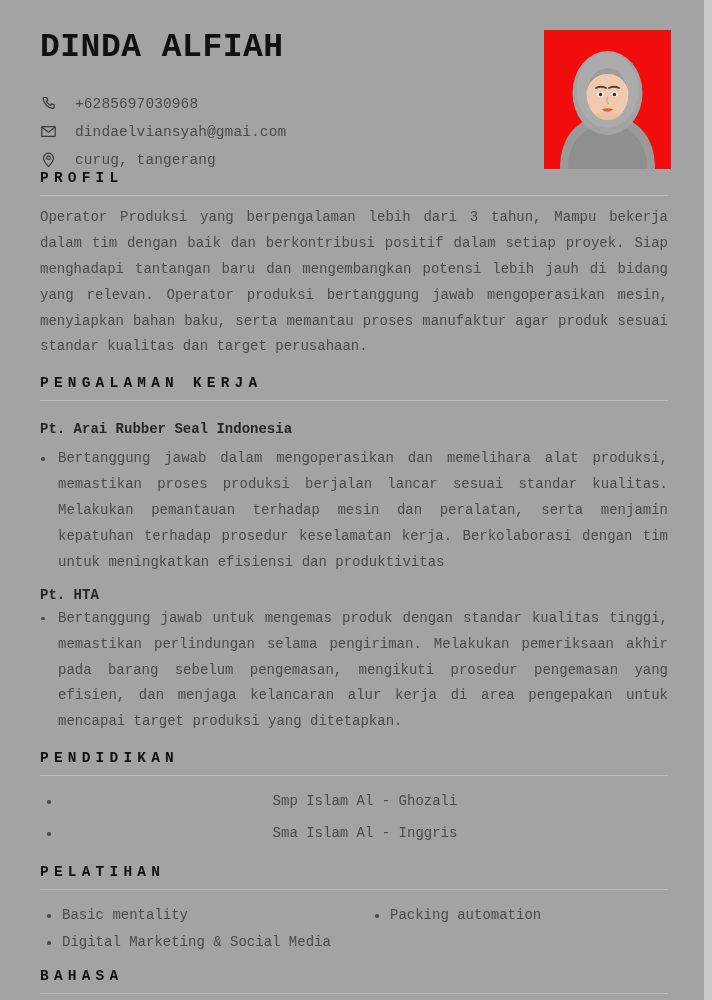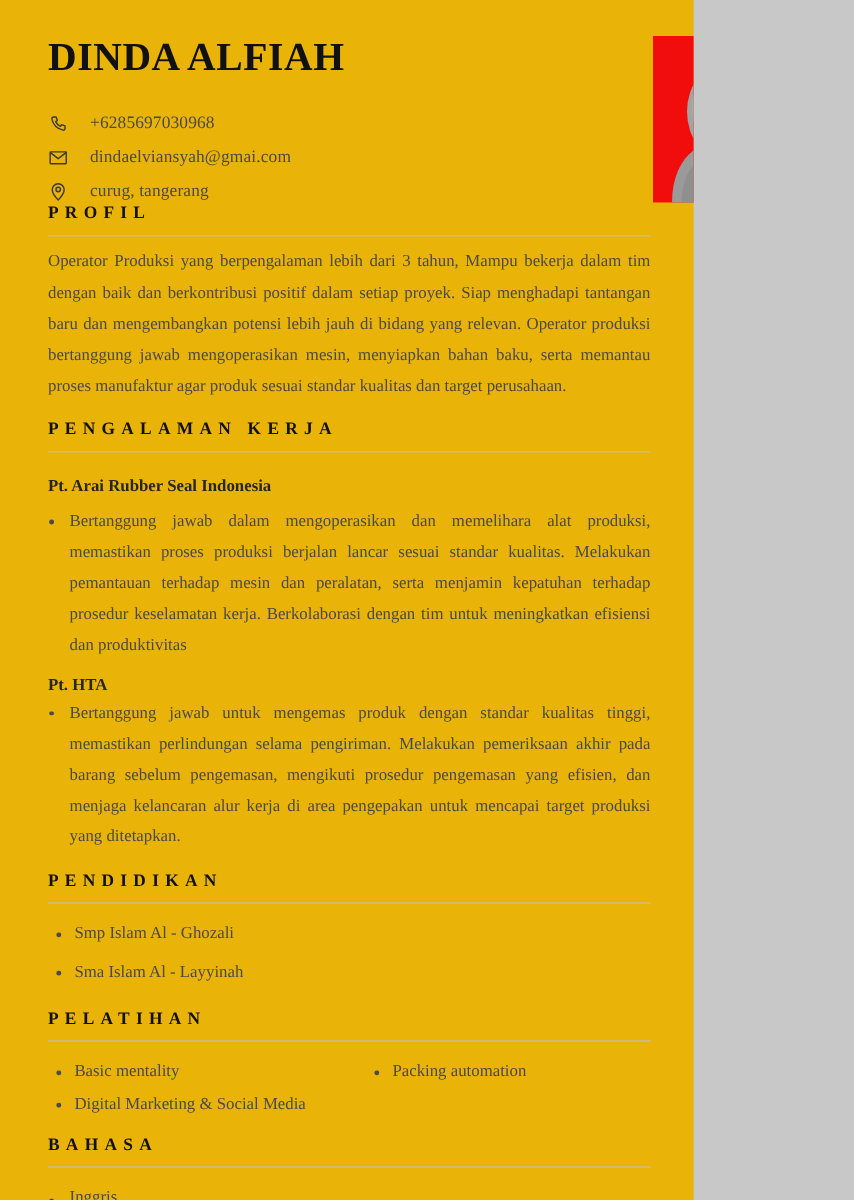--- a/index.html
+++ b/index.html
@@ -2,25 +2,25 @@
 <html><head>
 <meta charset="utf-8">
 <style>
   html, body {
     margin: 0;
     padding: 0;
     background: #c8c8c8;
   }
   .page {
     position: relative;
-    width: 578px;
+    width: 704px;
     height: 1000px;
-    background: #eab308;
+    background: #a3a3a3;
     overflow: hidden;
-    font-family: Liberation Serif, serif;
+    font-family: Liberation Mono, monospace;
     color: #3c3c3c;
     box-sizing: border-box;
   }
 
   
   .header {
     position: relative;
     padding: 30px 36px 0 40px;
     height: 170px;
     box-sizing: border-box;
@@ -135,21 +135,21 @@
     line-height: 1.6;
   }
 
   ul.bullets.indented {
     padding-left: 6px;
   }
   ul.bullets.indented > li {
     padding-left: 16px;
     margin-bottom: 11px;
     line-height: 1.5;
-    text-align: left;
+    text-align: center;
   }
   ul.bullets.indented > li::before {
     top: 9px;
   }
 
   .two-col {
     display: flex;
   }
   .two-col .col {
     width: 50%;
@@ -274,21 +274,21 @@
   </div>
 
   <div class="gap-md"></div>
 
   <div class="section">
     <h2 class="section-title">PENDIDIKAN</h2>
     <hr class="rule">
     <div style="height:6px"></div>
     <ul class="bullets indented">
       <li>Smp Islam Al - Ghozali</li>
-      <li>Sma Islam Al - Layyinah</li>
+      <li>Sma Islam Al - Inggris</li>
     </ul>
   </div>
 
   <div class="gap-sm"></div>
 
   <div class="section">
     <h2 class="section-title">PELATIHAN</h2>
     <hr class="rule">
     <div style="height:6px"></div>
     <div class="two-col">

